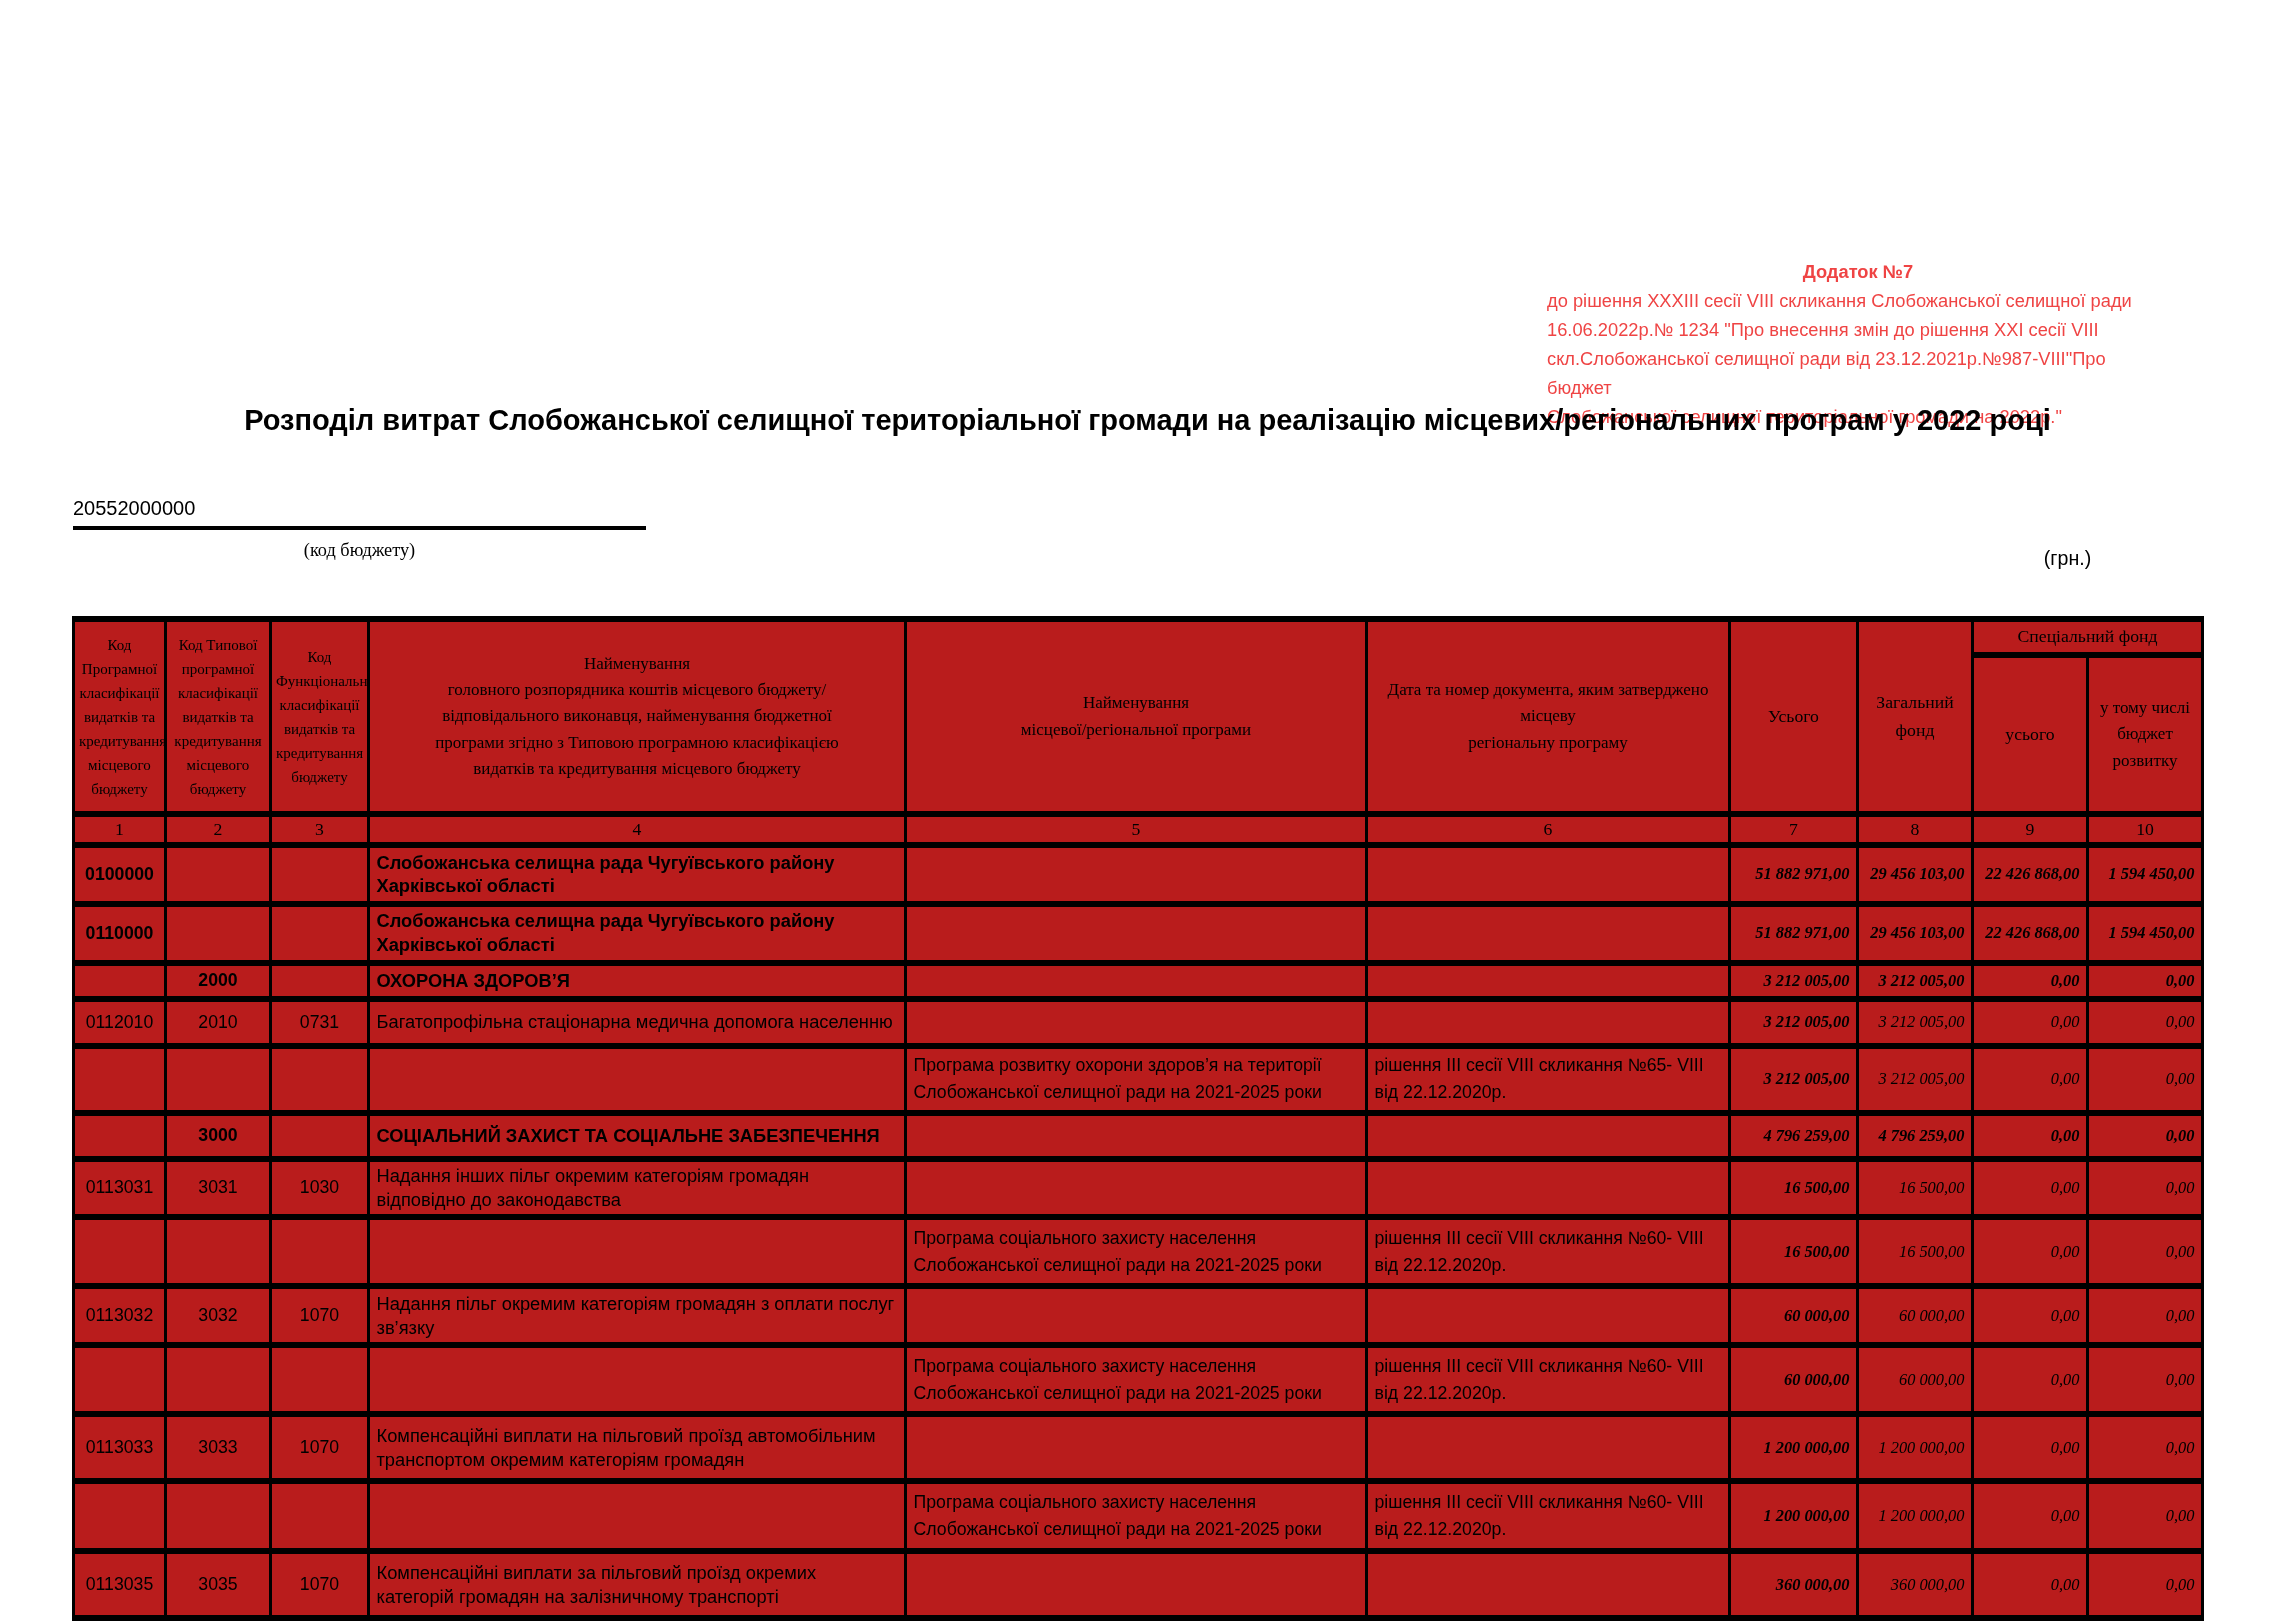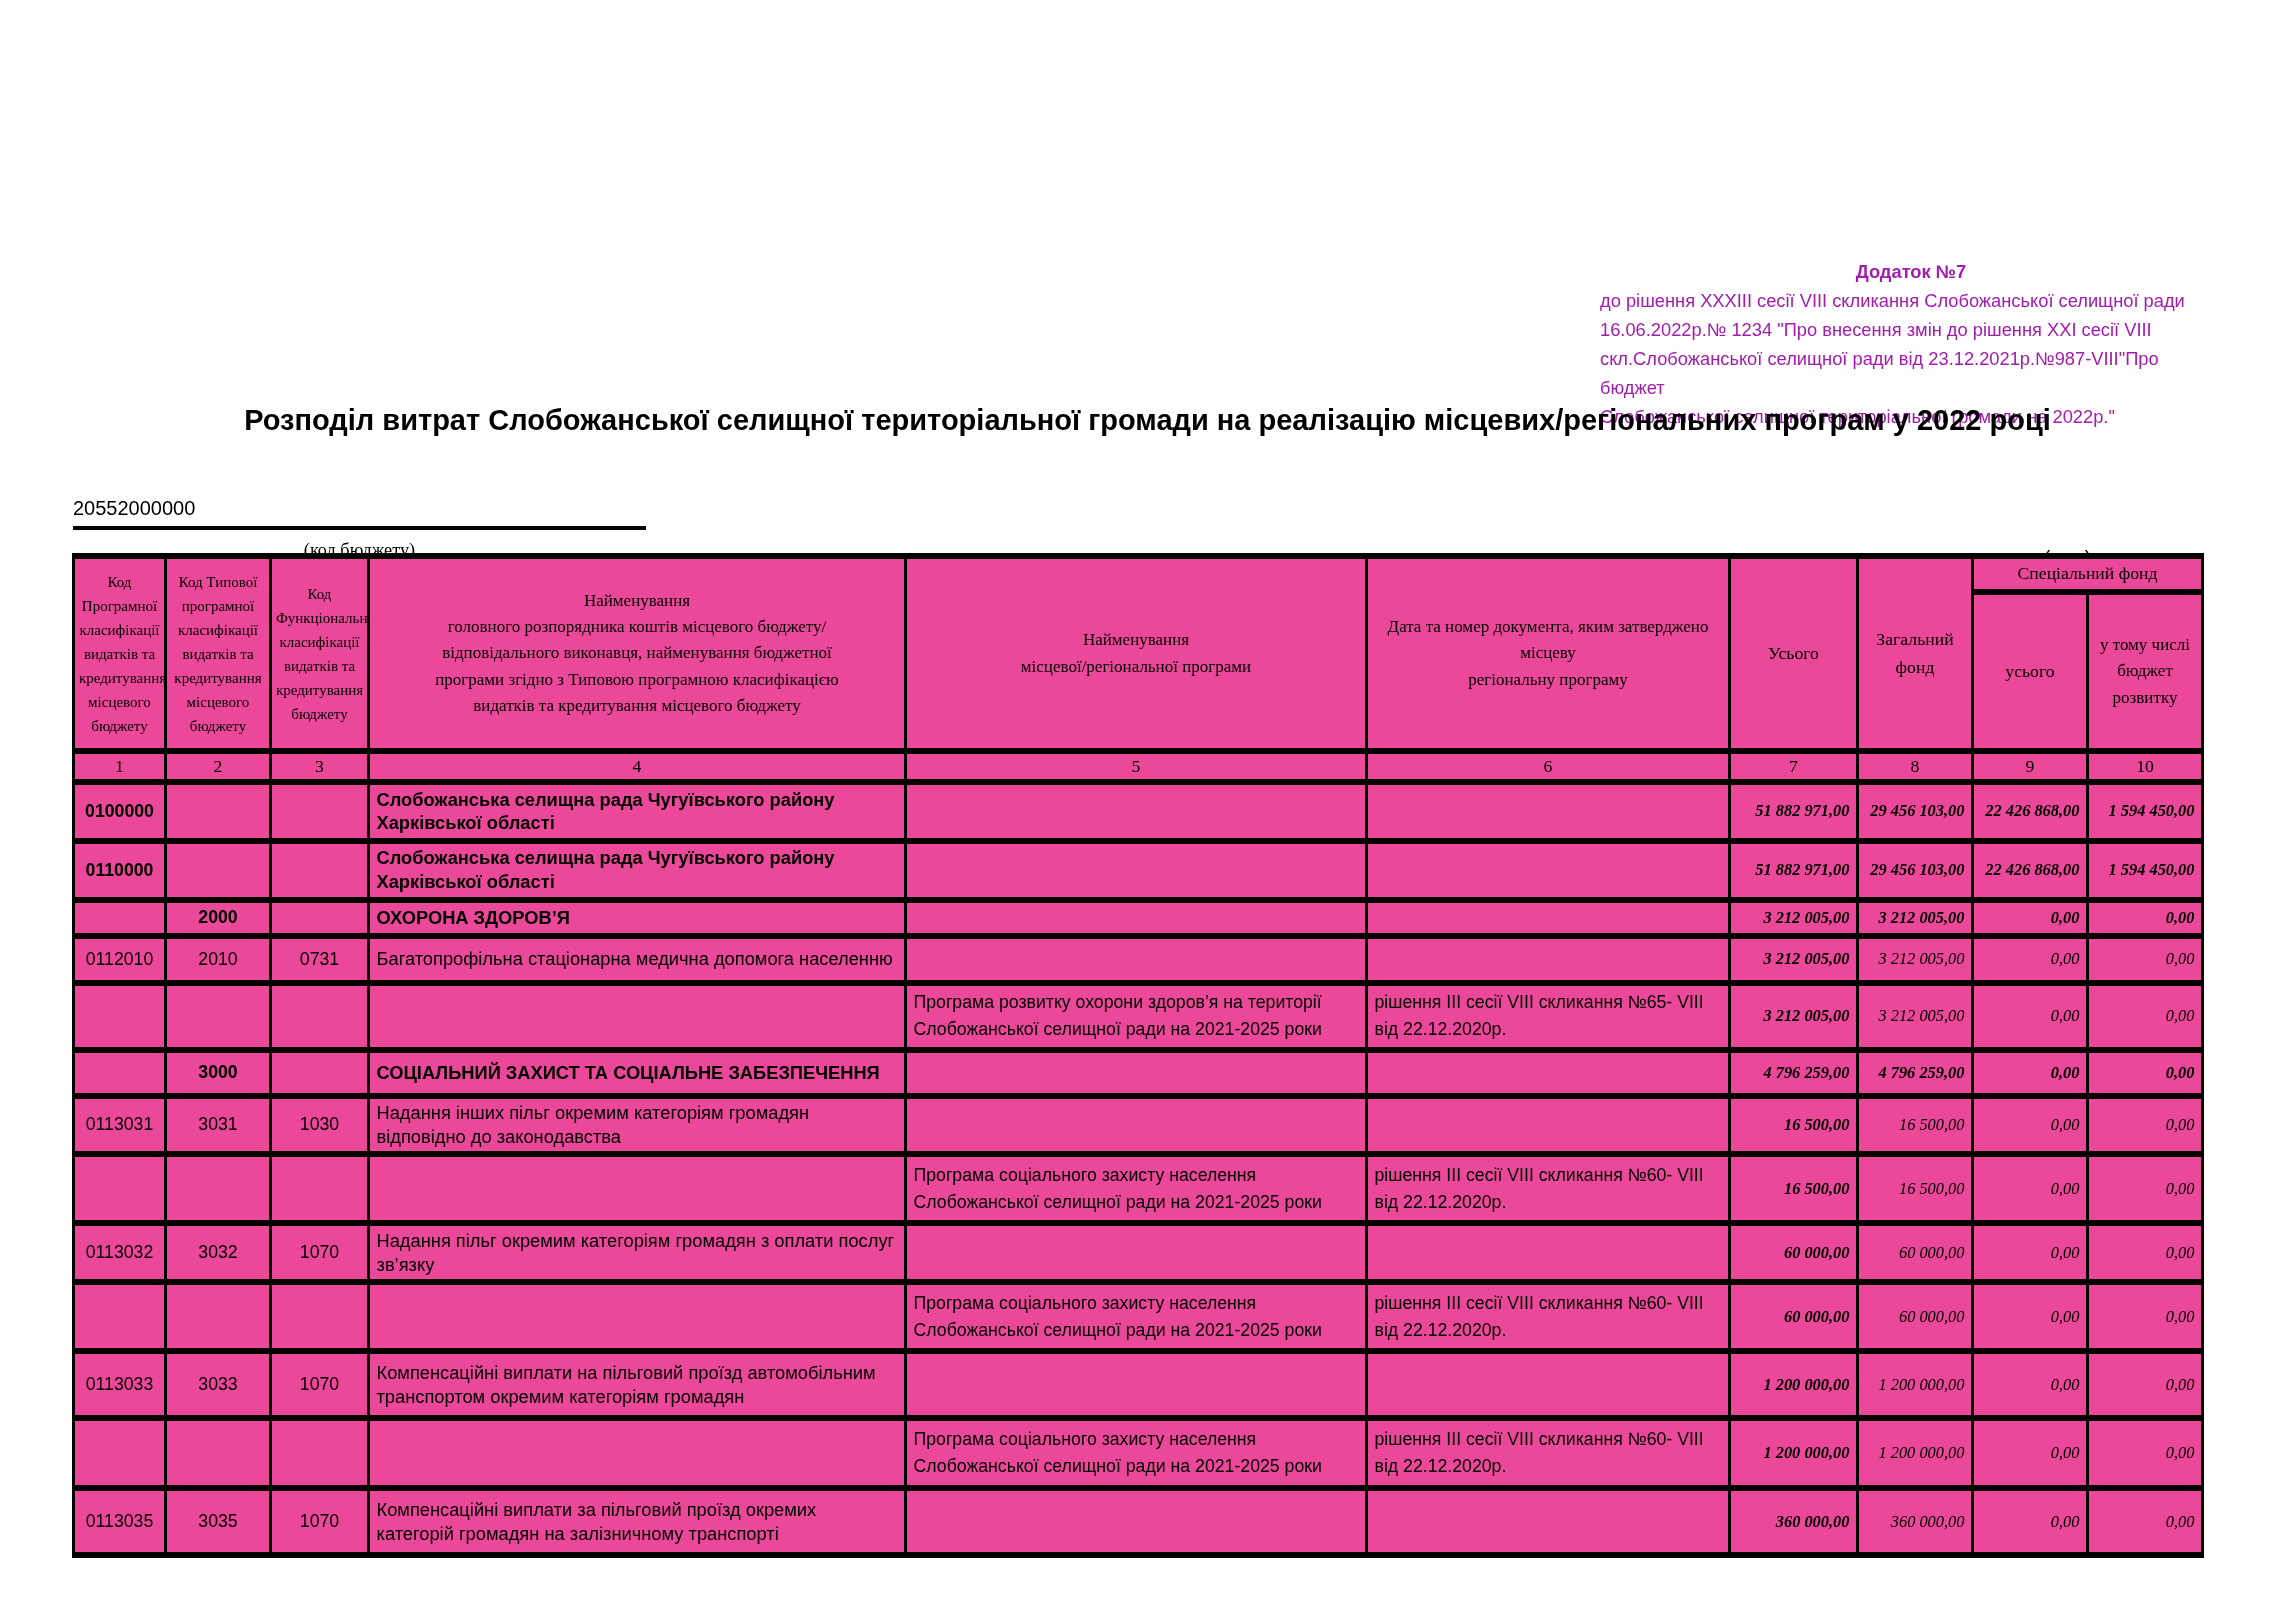--- a/index.html
+++ b/index.html
@@ -2,40 +2,40 @@
 <html style="font-size:10.5px"><head>
 <meta charset="utf-8">
 <style>
   html,body{margin:0;padding:0;}
   body{
     width:2295px;height:1623px;position:relative;background:#ffffff;color:#000;
     font-family:"Liberation Sans",sans-serif;
   }
   
   .annotation{
-    position:absolute;left:1600px;top:257px;width:622px;
-    font-size:18.3px;line-height:29px;color:#a21caf;
+    position:absolute;left:1547px;top:257px;width:622px;
+    font-size:18.3px;line-height:29px;color:#ef4444;
   }
   .annotation .a-line1{font-weight:bold;text-align:center;}
   
   .doc-title{
     position:absolute;left:0;top:404px;width:2295px;text-align:center;
     font-size:29px;font-weight:bold;
   }
   
   .code-block{position:absolute;left:73px;top:497px;width:573px;}
   .code-value{text-align:left;font-size:20px;}
   .code-rule{height:4.6px;background:#000;margin-top:5.9px;}
   .code-label{text-align:center;font-family:"Liberation Serif",serif;font-size:18.3px;margin-top:9.2px;}
   
   .grn-note{position:absolute;left:1989px;top:547px;width:157px;text-align:center;font-size:19.6px;}
   
   .budget-table{
-    position:absolute;left:72px;top:553px;width:2127px;
-    border-collapse:collapse;table-layout:fixed;background:#ec4899;
+    position:absolute;left:72px;top:616px;width:2127px;
+    border-collapse:collapse;table-layout:fixed;background:#b91c1c;
   }
   .budget-table th,.budget-table td{
     border:3.9px solid #000;border-top-width:6.5px;border-bottom-width:6.5px;
     overflow:hidden;padding:1.3px 3.9px;vertical-align:middle;
   }
   .budget-table th{
     font-family:"Liberation Serif",serif;font-weight:normal;font-size:17px;
     text-align:center;white-space:pre-line;line-height:1.55;
   }
   th.hsmall{font-size:15px;line-height:1.6;}

